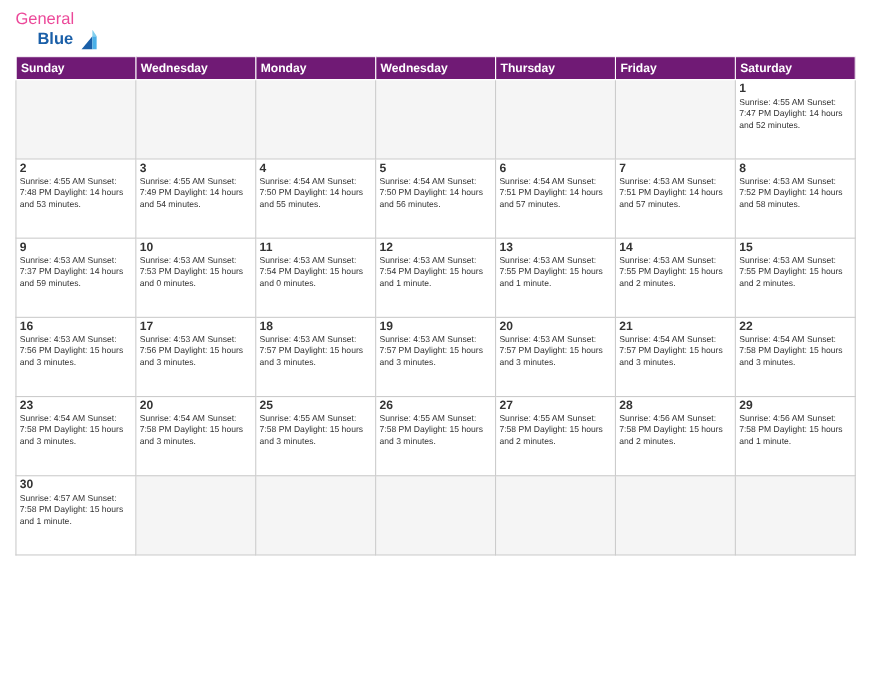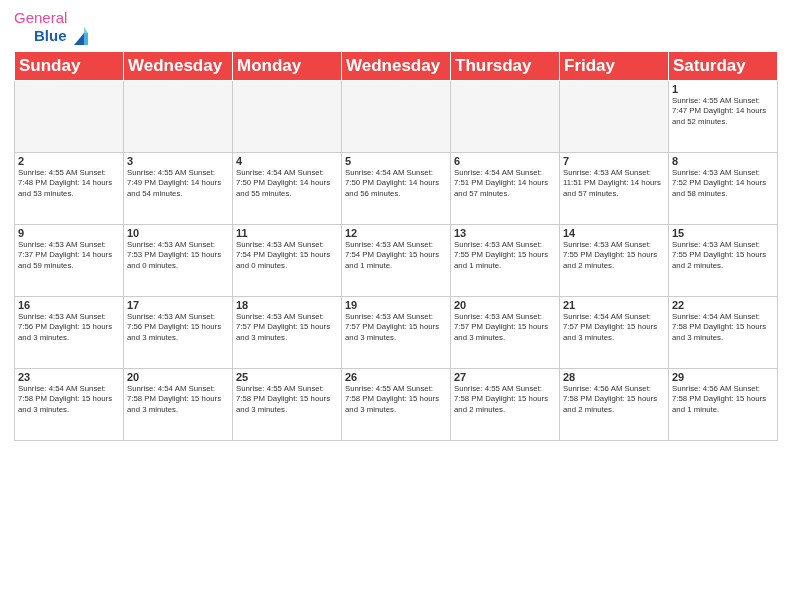--- a/index.html
+++ b/index.html
@@ -38,23 +38,23 @@
     .location {
       font-size: 13px;
       color: #555;
     }
     .calendar {
       width: 100%;
       border-collapse: collapse;
       table-layout: fixed;
     }
     .calendar th {
-      background: #ef4444;
+      background: #701a75;
       color: white;
-      font-size: 17px;
+      font-size: 11px;
       font-weight: bold;
       padding: 4px 4px;
       text-align: left;
       border: 1px solid #fff;
     }
     .calendar td {
       border: 1px solid #ccc;
       vertical-align: top;
       padding: 2px 3px;
       font-size: 8.5px;
@@ -160,21 +160,21 @@
           <td>
             <span class="day-num">6</span>
             <div class="day-info">Sunrise: 4:54 AM
 Sunset: 7:51 PM
 Daylight: 14 hours
 and 57 minutes.</div>
           </td>
           <td>
             <span class="day-num">7</span>
             <div class="day-info">Sunrise: 4:53 AM
-Sunset: 11:51 PM
+Sunset: 7:51 PM
 Daylight: 14 hours
 and 57 minutes.</div>
           </td>
           <td>
             <span class="day-num">8</span>
             <div class="day-info">Sunrise: 4:53 AM
 Sunset: 7:52 PM
 Daylight: 14 hours
 and 58 minutes.</div>
           </td>
@@ -324,16 +324,31 @@
 Daylight: 15 hours
 and 2 minutes.</div>
           </td>
           <td>
             <span class="day-num">29</span>
             <div class="day-info">Sunrise: 4:56 AM
 Sunset: 7:58 PM
 Daylight: 15 hours
 and 1 minute.</div>
           </td>
+        </tr>
+        <tr>
+          <td>
+            <span class="day-num">30</span>
+            <div class="day-info">Sunrise: 4:57 AM
+Sunset: 7:58 PM
+Daylight: 15 hours
+and 1 minute.</div>
+          </td>
+          <td class="empty"></td>
+          <td class="empty"></td>
+          <td class="empty"></td>
+          <td class="empty"></td>
+          <td class="empty"></td>
+          <td class="empty"></td>
         </tr>
       </tbody>
   </table>
 </div>
 
 </body></html>

